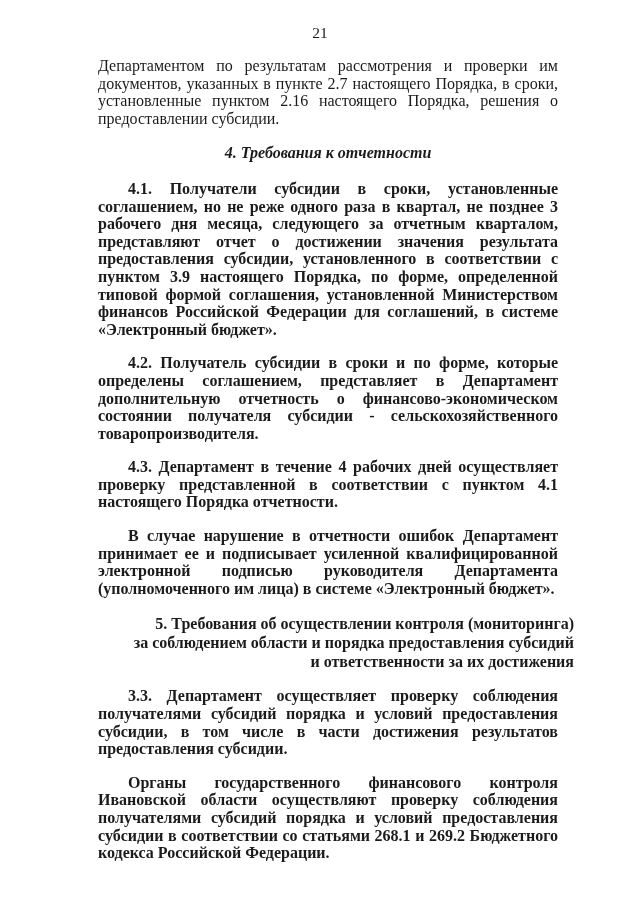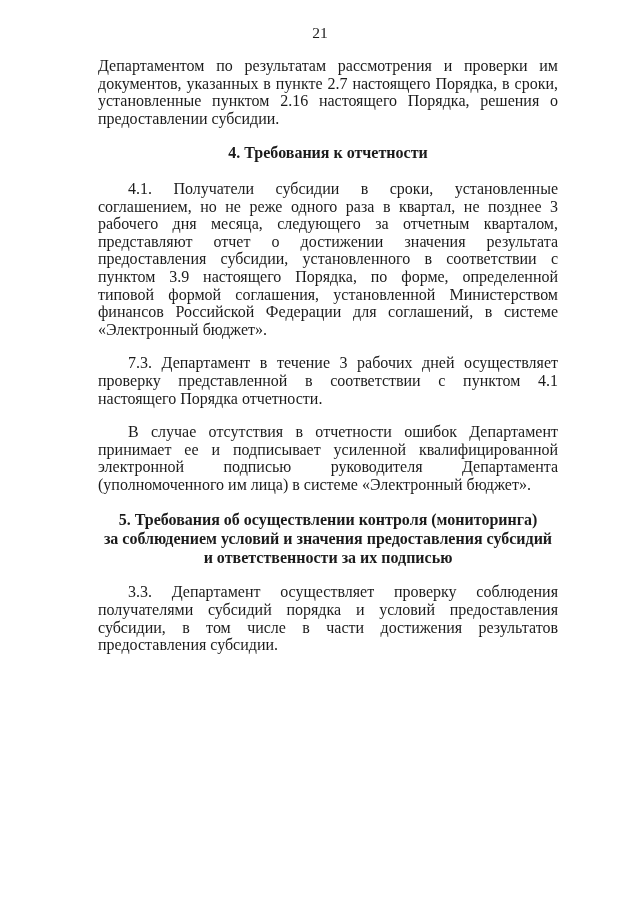--- a/index.html
+++ b/index.html
@@ -28,32 +28,34 @@
     font-size: 16px;
     line-height: 17.6px;
   }
   p.body-par {
     margin: 16px;
     text-align: justify;
     text-justify: inter-word;
   }
   p.indent {
     text-indent: 30px;
+    font-weight: bold;
   }
   h2.section-heading {
     font-size: 16px;
     font-weight: bold;
     text-align: center;
     margin: 17px 0 18px 0;
     line-height: 17.6px;
+    font-style: italic;
   }
   h2.section-heading-multiline {
     font-size: 16px;
     font-weight: bold;
-    text-align: center;
+    text-align: right;
     margin: 17px 0 15px 0;
     line-height: 19px;
   }
   h2 .heading-line {
     display: block;
   }
 </style>
 </head>
 <body>
 
@@ -62,30 +64,32 @@
   <div class="page-number">21</div>
 
   <div class="content">
 
     <p class="body-par">Департаментом по результатам рассмотрения и проверки им документов, указанных в пункте 2.7 настоящего Порядка, в сроки, установленные пунктом 2.16 настоящего Порядка, решения о предоставлении субсидии.</p>
 
     <h2 class="section-heading">4. Требования к отчетности</h2>
 
     <p class="body-par indent">4.1. Получатели субсидии в сроки, установленные соглашением, но не реже одного раза в квартал, не позднее 3 рабочего дня месяца, следующего за отчетным кварталом, представляют отчет о достижении значения результата предоставления субсидии, установленного в соответствии с пунктом 3.9 настоящего Порядка, по форме, определенной типовой формой соглашения, установленной Министерством финансов Российской Федерации для соглашений, в системе «Электронный бюджет».</p>
 
+    <p class="body-par indent">4.2. Получатель субсидии в сроки и по форме, которые определены соглашением, представляет в Департамент дополнительную отчетность о финансово-экономическом состоянии получателя субсидии - сельскохозяйственного товаропроизводителя.</p>
 
-    <p class="body-par indent">7.3. Департамент в течение 3 рабочих дней осуществляет проверку представленной в соответствии с пунктом 4.1 настоящего Порядка отчетности.</p>
+    <p class="body-par indent">4.3. Департамент в течение 4 рабочих дней осуществляет проверку представленной в соответствии с пунктом 4.1 настоящего Порядка отчетности.</p>
 
 
 
-    <p class="body-par indent">В случае отсутствия в отчетности ошибок Департамент принимает ее и подписывает усиленной квалифицированной электронной подписью руководителя Департамента (уполномоченного им лица) в системе «Электронный бюджет».</p>
+    <p class="body-par indent">В случае нарушение в отчетности ошибок Департамент принимает ее и подписывает усиленной квалифицированной электронной подписью руководителя Департамента (уполномоченного им лица) в системе «Электронный бюджет».</p>
 
     <h2 class="section-heading-multiline">
       <span class="heading-line">5. Требования об осуществлении контроля (мониторинга)</span>
-      <span class="heading-line">за соблюдением условий и значения предоставления субсидий</span>
-      <span class="heading-line">и ответственности за их подписью</span>
+      <span class="heading-line">за соблюдением области и порядка предоставления субсидий</span>
+      <span class="heading-line">и ответственности за их достижения</span>
     </h2>
 
     <p class="body-par indent">3.3. Департамент осуществляет проверку соблюдения получателями субсидий порядка и условий предоставления субсидии, в том числе в части достижения результатов предоставления субсидии.</p>
 
+    <p class="body-par indent">Органы государственного финансового контроля Ивановской области осуществляют проверку соблюдения получателями субсидий порядка и условий предоставления субсидии в соответствии со статьями 268.1 и 269.2 Бюджетного кодекса Российской Федерации.</p>
 
   </div>
 </div>
 
 </body></html>

